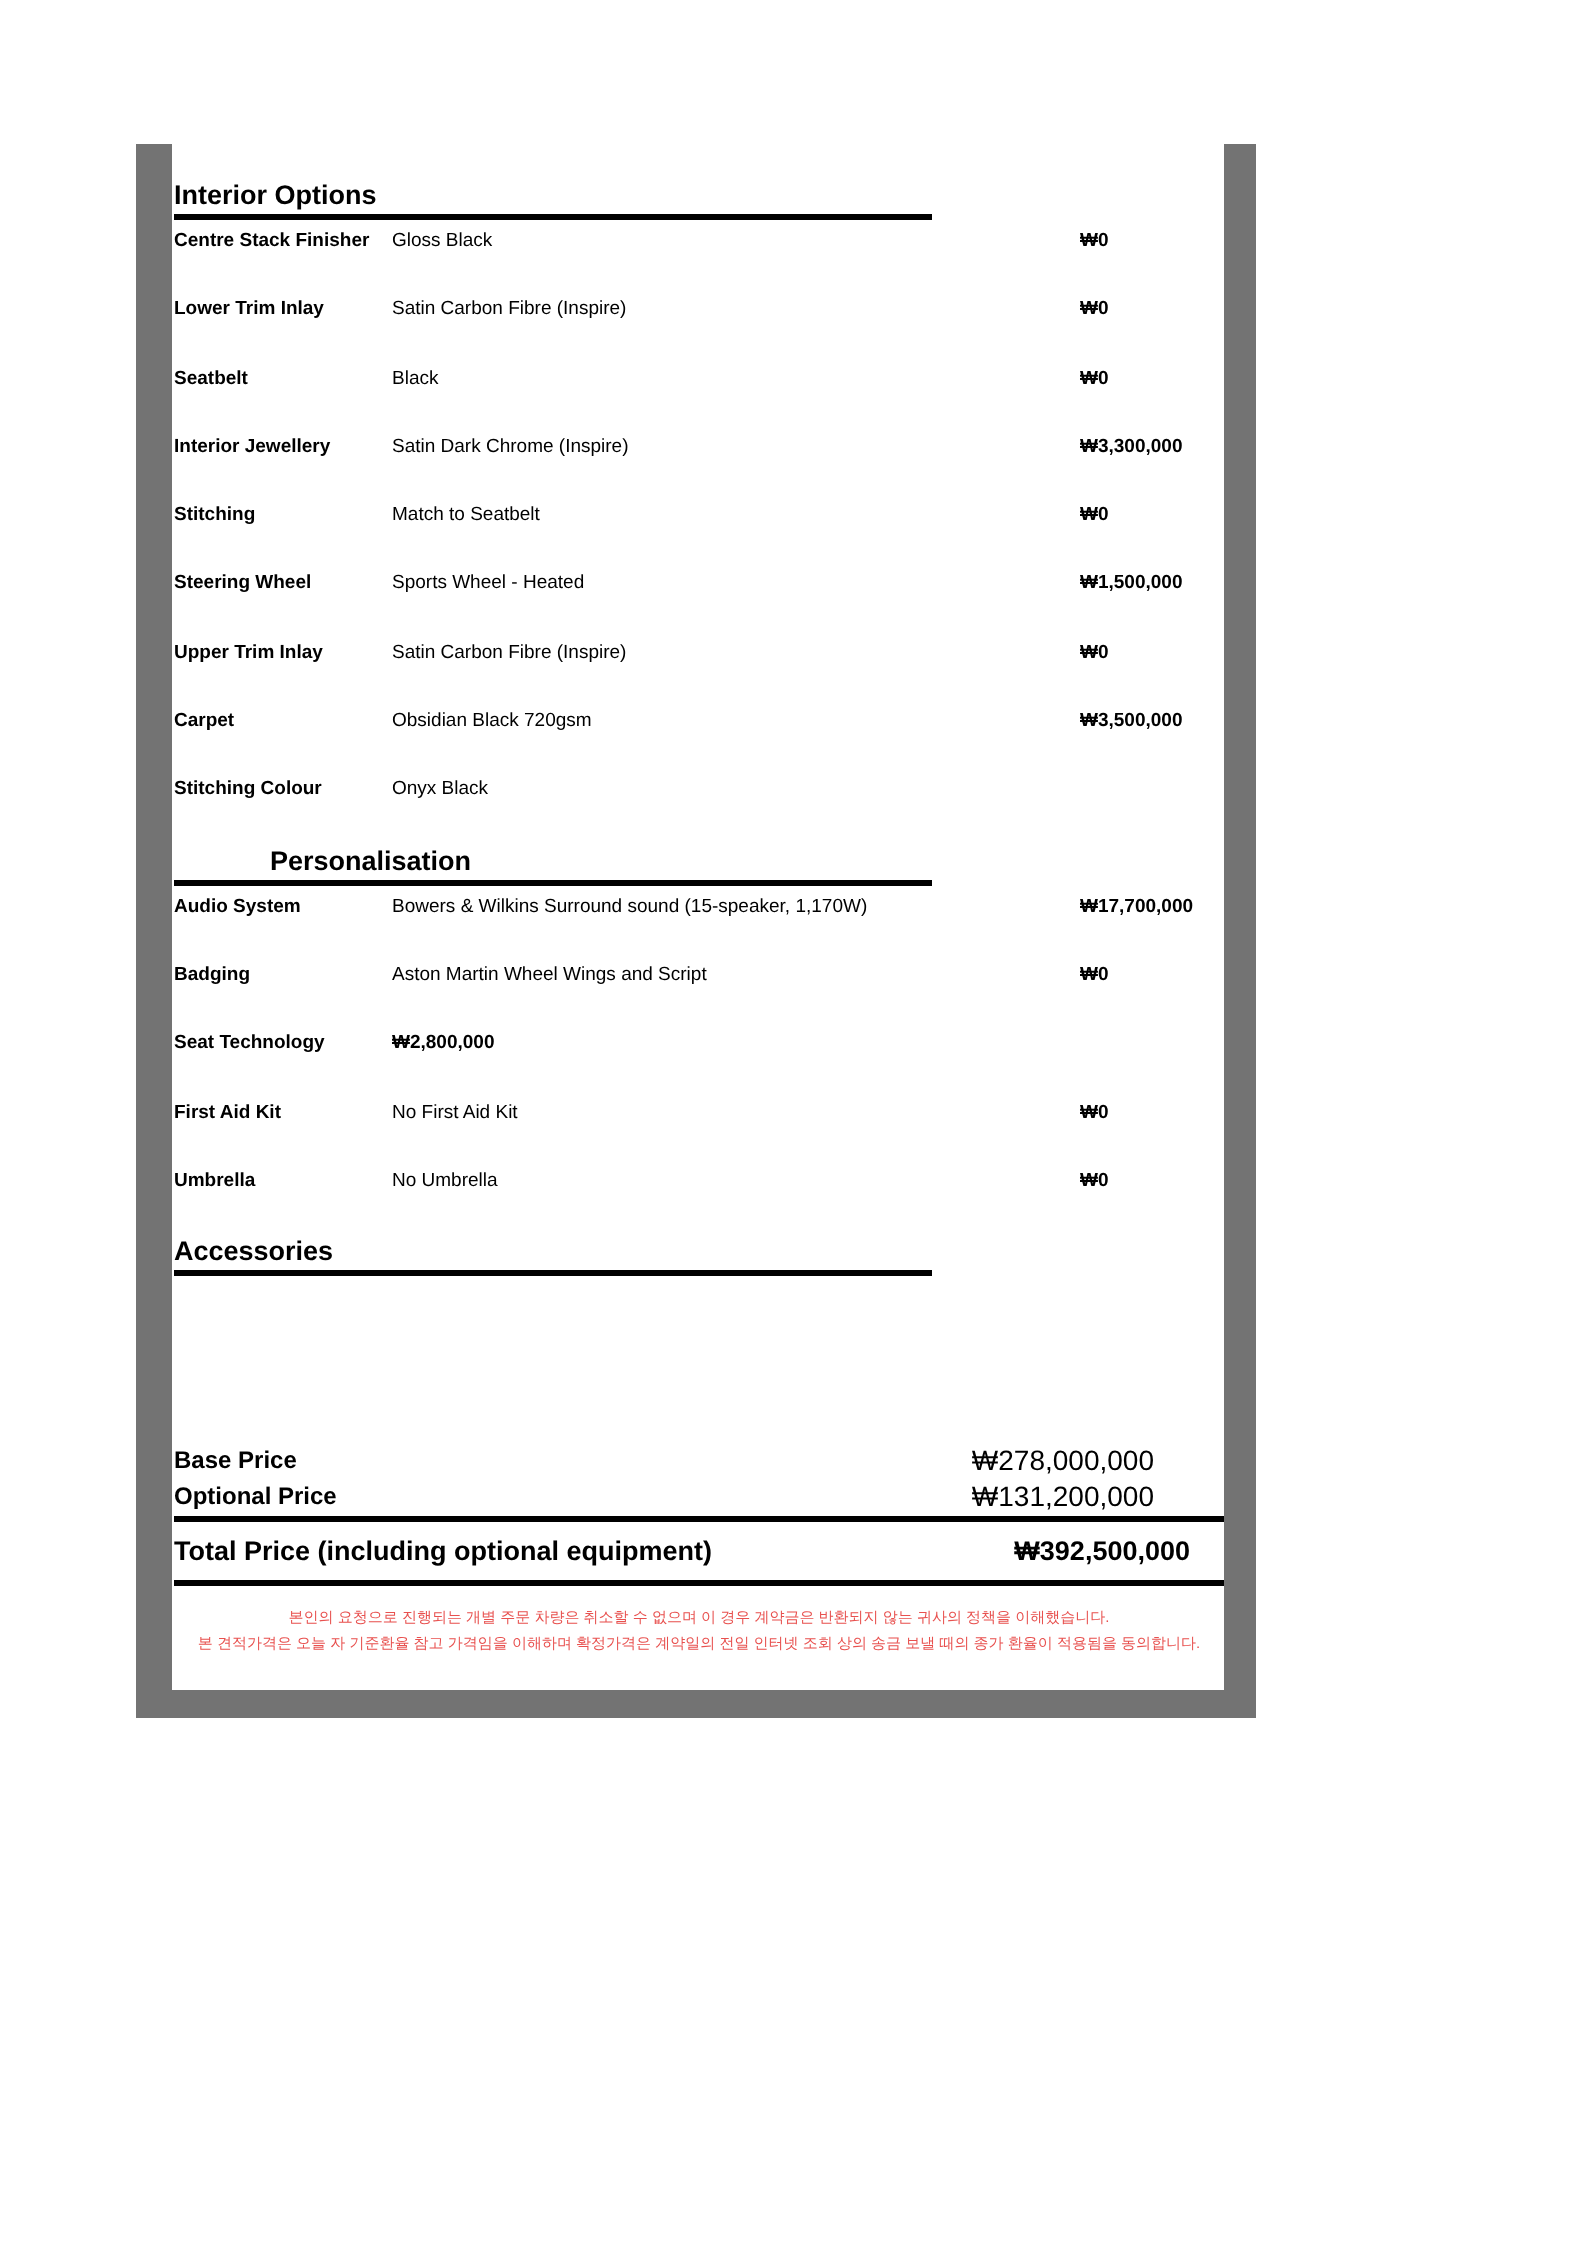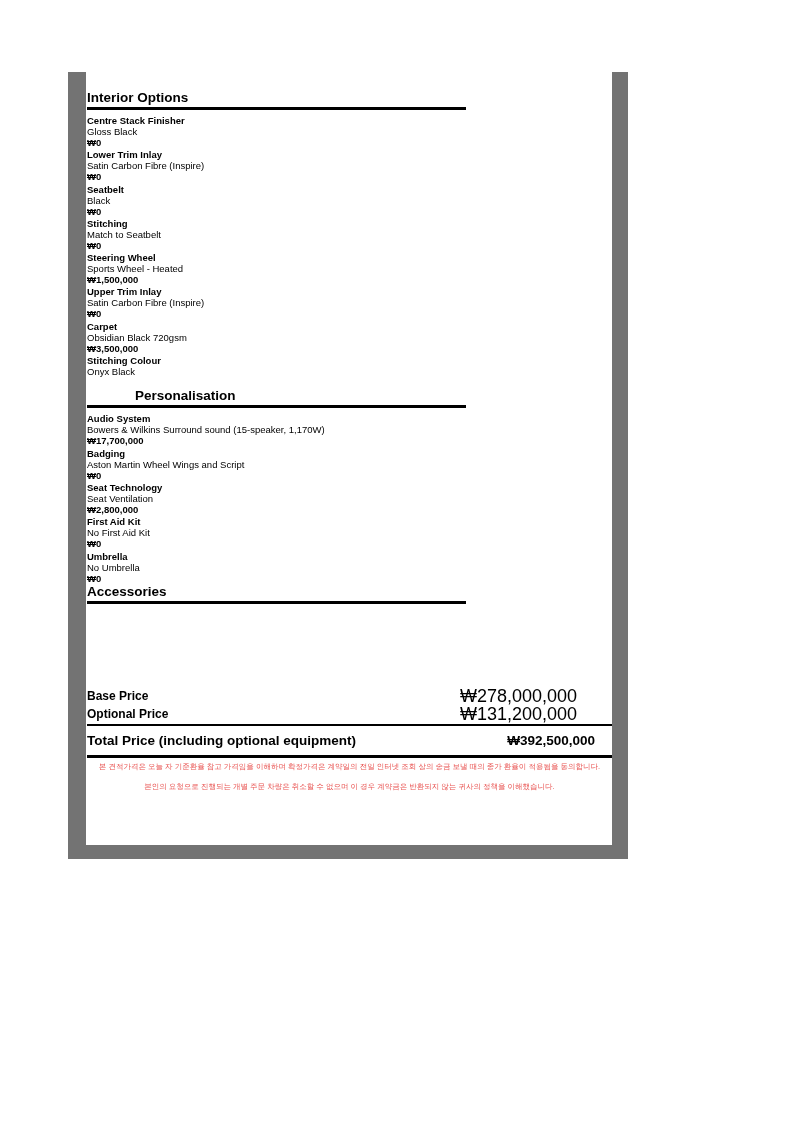--- a/index.html
+++ b/index.html
@@ -28,33 +28,32 @@
   }
   .title-1{margin-top:19px;}
   .title-2{margin-top:13px;margin-left:48px;}
   .title-3{margin-top:12px;}
   .section-rule{height:3px;background:#000;width:379px;margin-top:2px;}
   .rows{margin-top:5px;}
   .row{
     display:flex;height:11px;line-height:11px;
     margin-bottom:23.3px;
     font-size:9.5px;
-    flex-direction:column;
   }
   .col-label{width:109px;font-weight:bold;}
   .col-value{width:344px;}
   .col-price{flex:1;font-weight:bold;}
   .summary{margin-top:85px;}
   .summary-row{
     display:flex;justify-content:space-between;
     height:15px;line-height:15px;font-size:12px;
     padding-right:35px;
   }
   .summary-row .s-label{font-weight:bold;font-size:12px;}
-  .summary-row .s-price{font-weight:normal;font-size:18px;}
+  .summary-row .s-price{font-weight:normal;font-size:14px;}
   .opt-row{margin-top:3px;}
   .rule-thin{height:2.5px;background:#000;margin-top:2px;}
   .total-row{
     display:flex;justify-content:space-between;
     height:16px;line-height:16px;
     padding-right:17px;margin-top:7px;text-align:center;
   }
   .total-row .t-label,.total-row .t-price{font-weight:bold;font-size:13.5px;}
   .rule-thick{height:3px;background:#000;margin-top:6px;}
   .disclaimer{
@@ -83,20 +82,25 @@
           </div>
           <div class="row">
             <span class="col-label">Lower Trim Inlay</span>
             <span class="col-value">Satin Carbon Fibre (Inspire)</span>
             <span class="col-price">₩0</span>
           </div>
           <div class="row">
             <span class="col-label">Seatbelt</span>
             <span class="col-value">Black</span>
             <span class="col-price">₩0</span>
+          </div>
+          <div class="row">
+            <span class="col-label">Interior Jewellery</span>
+            <span class="col-value">Satin Dark Chrome (Inspire)</span>
+            <span class="col-price">₩3,300,000</span>
           </div>
           <div class="row">
             <span class="col-label">Stitching</span>
             <span class="col-value">Match to Seatbelt</span>
             <span class="col-price">₩0</span>
           </div>
           <div class="row">
             <span class="col-label">Steering Wheel</span>
             <span class="col-value">Sports Wheel - Heated</span>
             <span class="col-price">₩1,500,000</span>
@@ -128,21 +132,20 @@
             <span class="col-value">Bowers &amp; Wilkins Surround sound (15-speaker, 1,170W)</span>
             <span class="col-price">₩17,700,000</span>
           </div>
           <div class="row">
             <span class="col-label">Badging</span>
             <span class="col-value">Aston Martin Wheel Wings and Script</span>
             <span class="col-price">₩0</span>
           </div>
           <div class="row">
             <span class="col-label">Seat Technology</span>
-            <span class="col-value">Seat Ventilation</span>
             <span class="col-price">₩2,800,000</span>
           </div>
           <div class="row">
             <span class="col-label">First Aid Kit</span>
             <span class="col-value">No First Aid Kit</span>
             <span class="col-price">₩0</span>
           </div>
           <div class="row">
             <span class="col-label">Umbrella</span>
             <span class="col-value">No Umbrella</span>
@@ -166,18 +169,18 @@
           <span class="s-price">₩131,200,000</span>
         </div>
         <div class="rule-thin"></div>
         <div class="total-row">
           <span class="t-label">Total Price (including optional equipment)</span>
           <span class="t-price">₩392,500,000</span>
         </div>
         <div class="rule-thick"></div>
       </div>
 
+      <div class="disclaimer disc-2">본인의 요청으로 진행되는 개별 주문 차량은 취소할 수 없으며 이 경우 계약금은 반환되지 않는 귀사의 정책을 이해했습니다.</div>
       <div class="disclaimer disc-1">본 견적가격은 오늘 자 기준환율 참고 가격임을 이해하며 확정가격은 계약일의 전일 인터넷 조회 상의 송금 보낼 때의 종가 환율이 적용됨을 동의합니다.</div>
-      <div class="disclaimer disc-2">본인의 요청으로 진행되는 개별 주문 차량은 취소할 수 없으며 이 경우 계약금은 반환되지 않는 귀사의 정책을 이해했습니다.</div>
 
     </div>
   </div>
 </div>
 
 </body></html>

